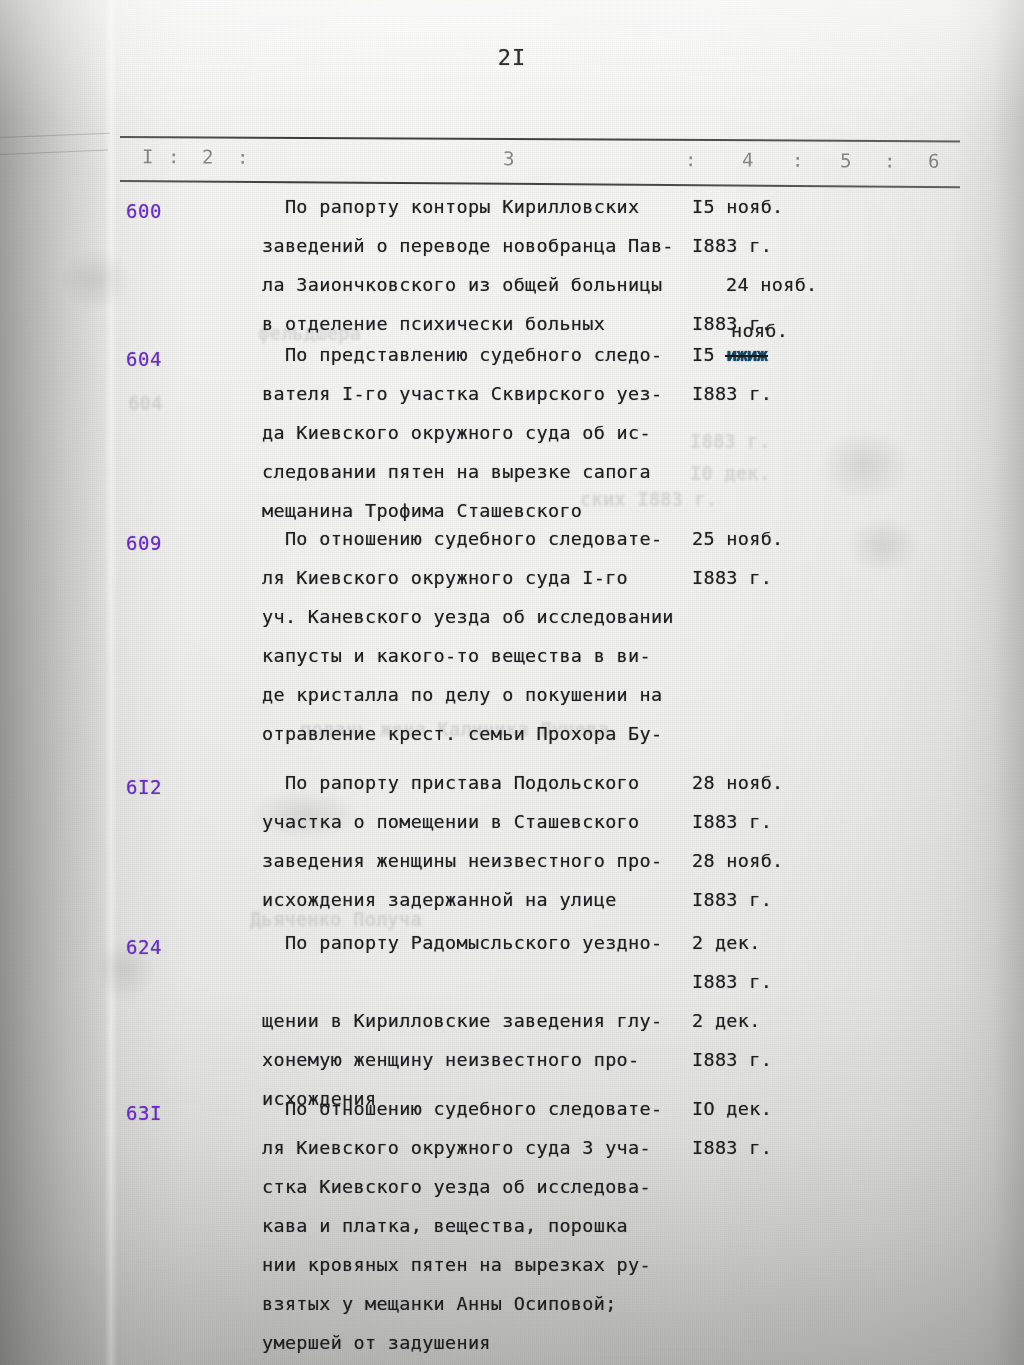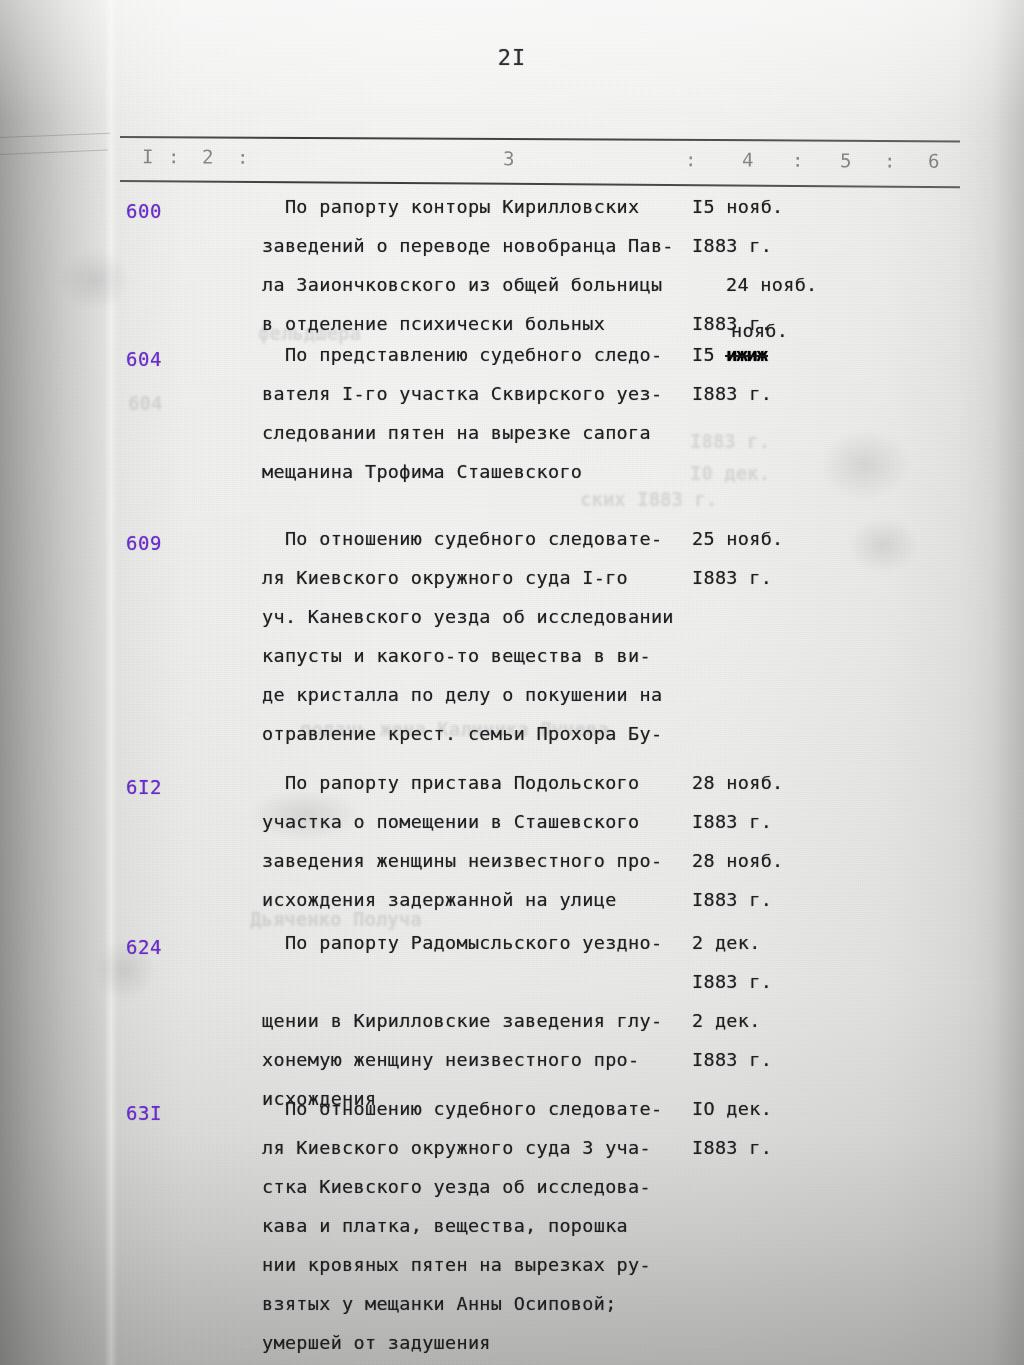--- a/index.html
+++ b/index.html
@@ -230,21 +230,21 @@
   .struck::after {
     content: "";
     position: absolute;
     left: -1px; right: -1px;
     top: 52%;
     height: 2px;
     background: #17171a;
   }
   .overtyped {
     font-weight: bold;
-    color: #000000;
+    color: #0c4a6e;
     text-shadow: 0 0 1.2px rgba(10,10,15,0.8);
   }
 </style>
 </head>
 <body>
 
 <div id="page">
 
   <div class="paper-base"></div>
   <div class="grain"></div>
@@ -303,20 +303,21 @@
             <div class="line"><span class="body">заведений о переводе новобранца Пав-</span><span class="date" style="left: 430px;"><span>I883 г.</span></span></div>
             <div class="line"><span class="body">ла Заиончковского из общей больницы </span><span class="date" style="left: 430px; margin-left: 34px;"><span>24 нояб.</span></span></div>
             <div class="line"><span class="body">в отделение психически больных</span><span class="date" style="left: 430px;"><span>I883 г.</span></span></div>
           </div>
         </div>
         <div class="entry" style="top: 344px;">
           <div class="entry-num" style="top: 4px;">604</div>
           <div class="lines">
             <div class="line"><span class="body">  По представлению судебного следо-</span><span class="date" style="left: 430px;"><span>I5 </span><span class="struck overtyped">ижиж</span><span class="correction-sup" style="left: 39px;">нояб.</span></span></div>
             <div class="line"><span class="body">вателя I-го участка Сквирского уез-</span><span class="date" style="left: 430px;"><span>I883 г.</span></span></div>
+            <div class="line"><span class="body">да Киевского окружного суда об ис-</span></div>
             <div class="line"><span class="body">следовании пятен на вырезке сапога</span></div>
             <div class="line"><span class="body">мещанина Трофима Сташевского</span></div>
           </div>
         </div>
         <div class="entry" style="top: 528px;">
           <div class="entry-num" style="top: 4px;">609</div>
           <div class="lines">
             <div class="line"><span class="body">  По отношению судебного следовате-</span><span class="date" style="left: 430px;"><span>25 нояб.</span></span></div>
             <div class="line"><span class="body">ля Киевского окружного суда I-го</span><span class="date" style="left: 430px;"><span>I883 г.</span></span></div>
             <div class="line"><span class="body">уч. Каневского уезда об исследовании</span></div>

